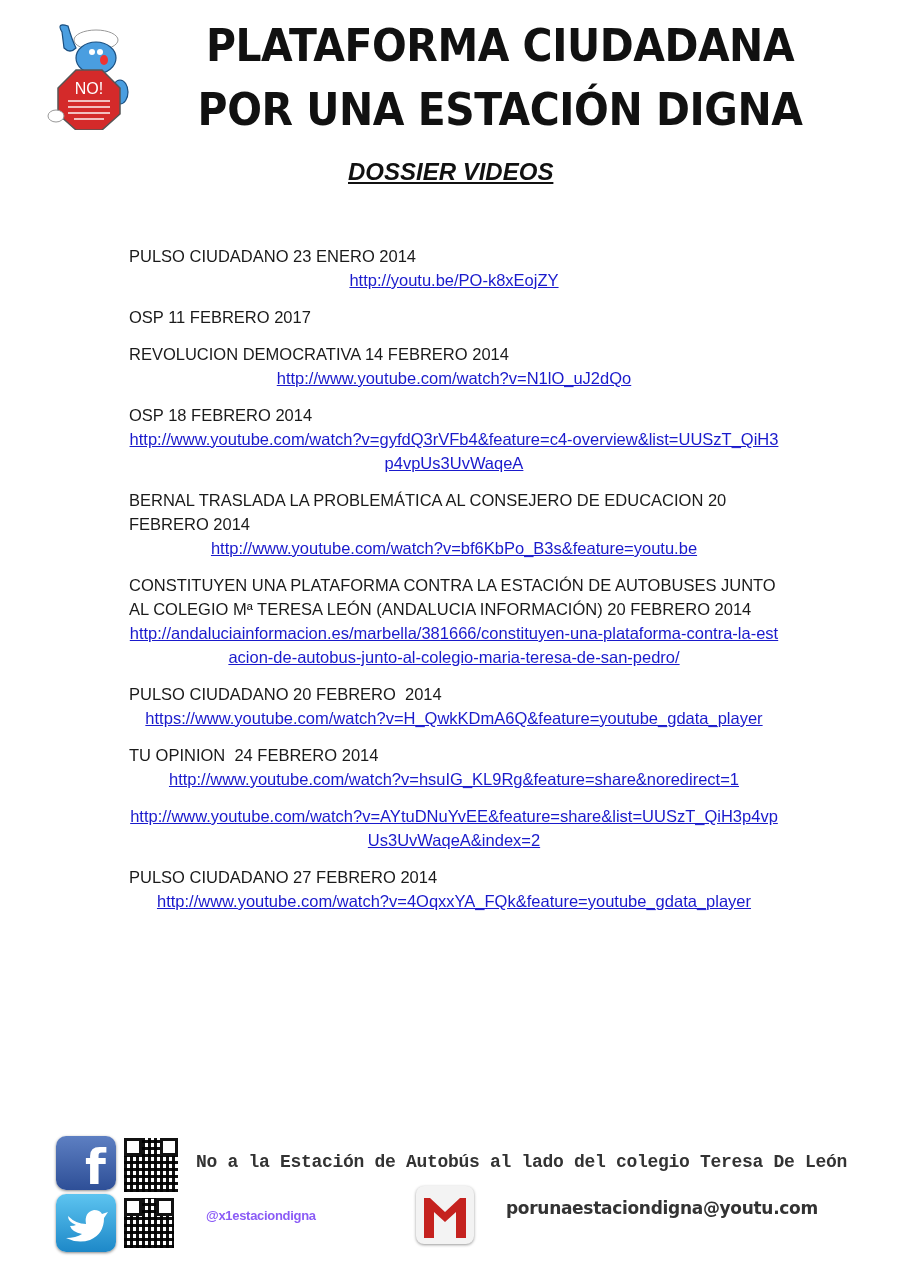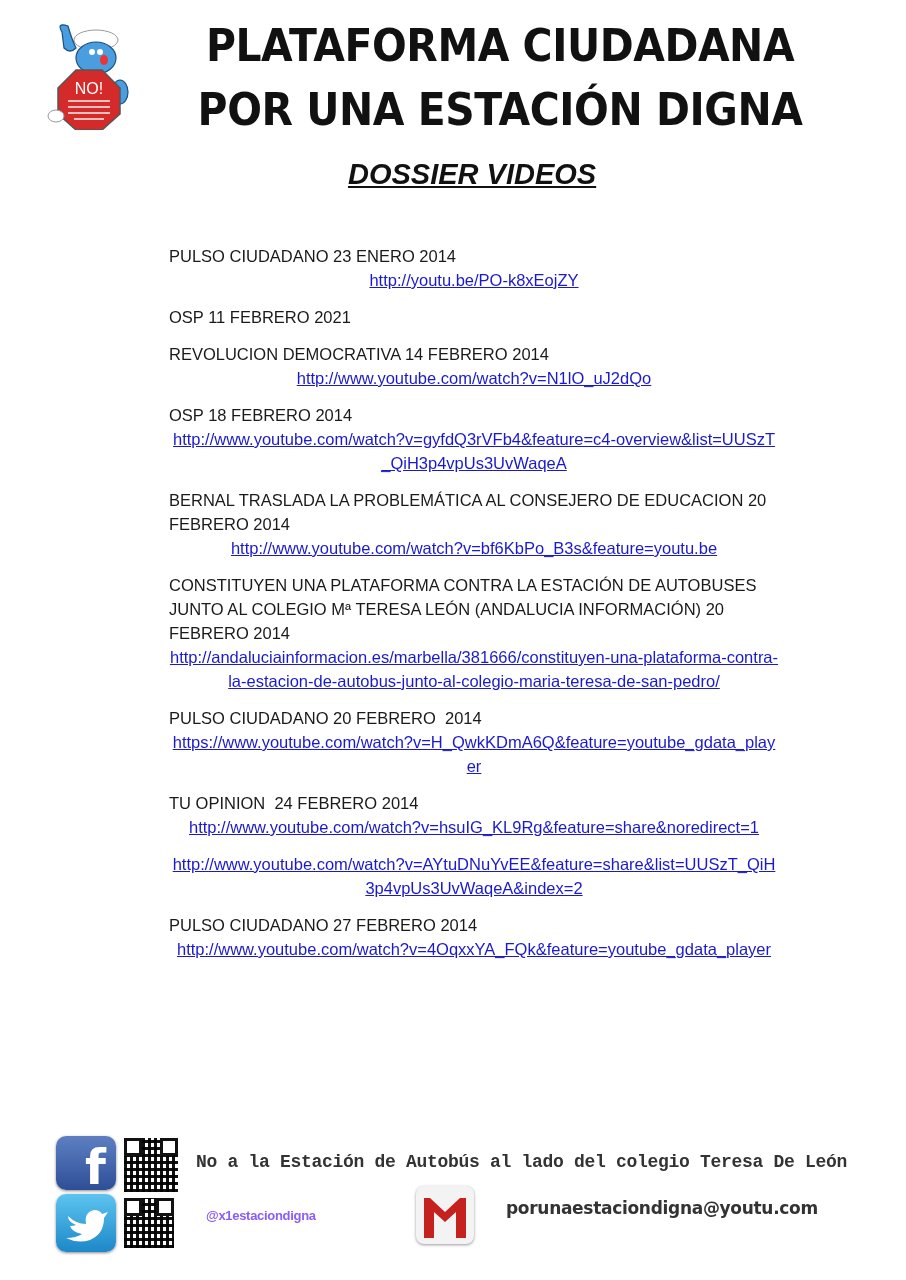--- a/index.html
+++ b/index.html
@@ -1,21 +1,21 @@
 <!DOCTYPE html>
 <html><head>
   <meta charset="utf-8">
   <style>
     html, body { margin: 0; padding: 0; background: #ffffff; }
     body { width: 906px; height: 1280px; position: relative; overflow: hidden; font-family: "Liberation Sans", sans-serif; color: #111; }
     .logo { position: absolute; left: 46px; top: 22px; width: 90px; height: 108px; }
     .title { position: absolute; left: 150px; top: 14px; width: 700px; text-align: center; font-family: "DejaVu Sans", sans-serif; font-weight: bold; font-size: 44px; line-height: 64px; letter-spacing: -0.5px; color: #111; transform: scaleX(0.93); transform-origin: center top; }
-    .subtitle { position: absolute; left: 348px; top: 158px; font-family: "Liberation Sans", sans-serif; font-weight: bold; font-style: italic; font-size: 29px; text-decoration: underline; color: #111; }
+    .subtitle { position: absolute; left: 348px; top: 158px; font-family: "Liberation Sans", sans-serif; font-weight: bold; font-style: italic; font-size: 24px; text-decoration: underline; color: #111; }
     .list { position: absolute; left: 129px; top: 244px; width: 650px; }
-    .entry { margin-bottom: 13px; margin-left: 40px; }
+    .entry { margin-bottom: 13px; }
     .entry-title { font-size: 16.5px; line-height: 24px; color: #1a1a1a; white-space: pre-wrap; }
     .entry-link { display: block; font-size: 16.5px; line-height: 24px; color: #1a1acc; text-decoration: underline; word-break: break-all; text-align: center; }
     .footer { position: absolute; left: 0; top: 1130px; width: 906px; height: 140px; }
     .icon-box { position: absolute; border-radius: 10px; }
     .fb { left: 56px; top: 6px; width: 60px; height: 54px; background: linear-gradient(#5d7fc2, #2e4f97); box-shadow: 0 1px 3px #888; }
     .fb span { position: absolute; right: 10px; bottom: -4px; color: #fff; font-family: "DejaVu Sans", sans-serif; font-weight: bold; font-size: 48px; line-height: 54px; }
     .tw { left: 56px; top: 64px; width: 60px; height: 58px; background: linear-gradient(#5dc4f0, #1d88c8); box-shadow: 0 1px 3px #888; }
     .qr { position: absolute; width: 54px; height: 54px; background:
       repeating-linear-gradient(90deg, #111 0 3px, #fff 3px 6px),
       repeating-linear-gradient(0deg, #111 0 3px, #fff 3px 7px); background-blend-mode: multiply; }
@@ -56,21 +56,21 @@
   <div>POR UNA ESTACIÓN DIGNA</div>
 </div>
 <div class="subtitle">DOSSIER VIDEOS</div>
 
 <div class="list">
   <div class="entry">
     <div class="entry-title">PULSO CIUDADANO 23 ENERO 2014</div>
     <a class="entry-link">http://youtu.be/PO-k8xEojZY</a>
   </div>
   <div class="entry">
-    <div class="entry-title">OSP 11 FEBRERO 2021</div>
+    <div class="entry-title">OSP 11 FEBRERO 2017</div>
   </div>
   <div class="entry">
     <div class="entry-title">REVOLUCION DEMOCRATIVA 14 FEBRERO 2014</div>
     <a class="entry-link">http://www.youtube.com/watch?v=N1lO_uJ2dQo</a>
   </div>
   <div class="entry">
     <div class="entry-title">OSP 18 FEBRERO 2014</div>
     <a class="entry-link">http://www.youtube.com/watch?v=gyfdQ3rVFb4&amp;feature=c4-overview&amp;list=UUSzT_QiH3p4vpUs3UvWaqeA</a>
   </div>
   <div class="entry">

